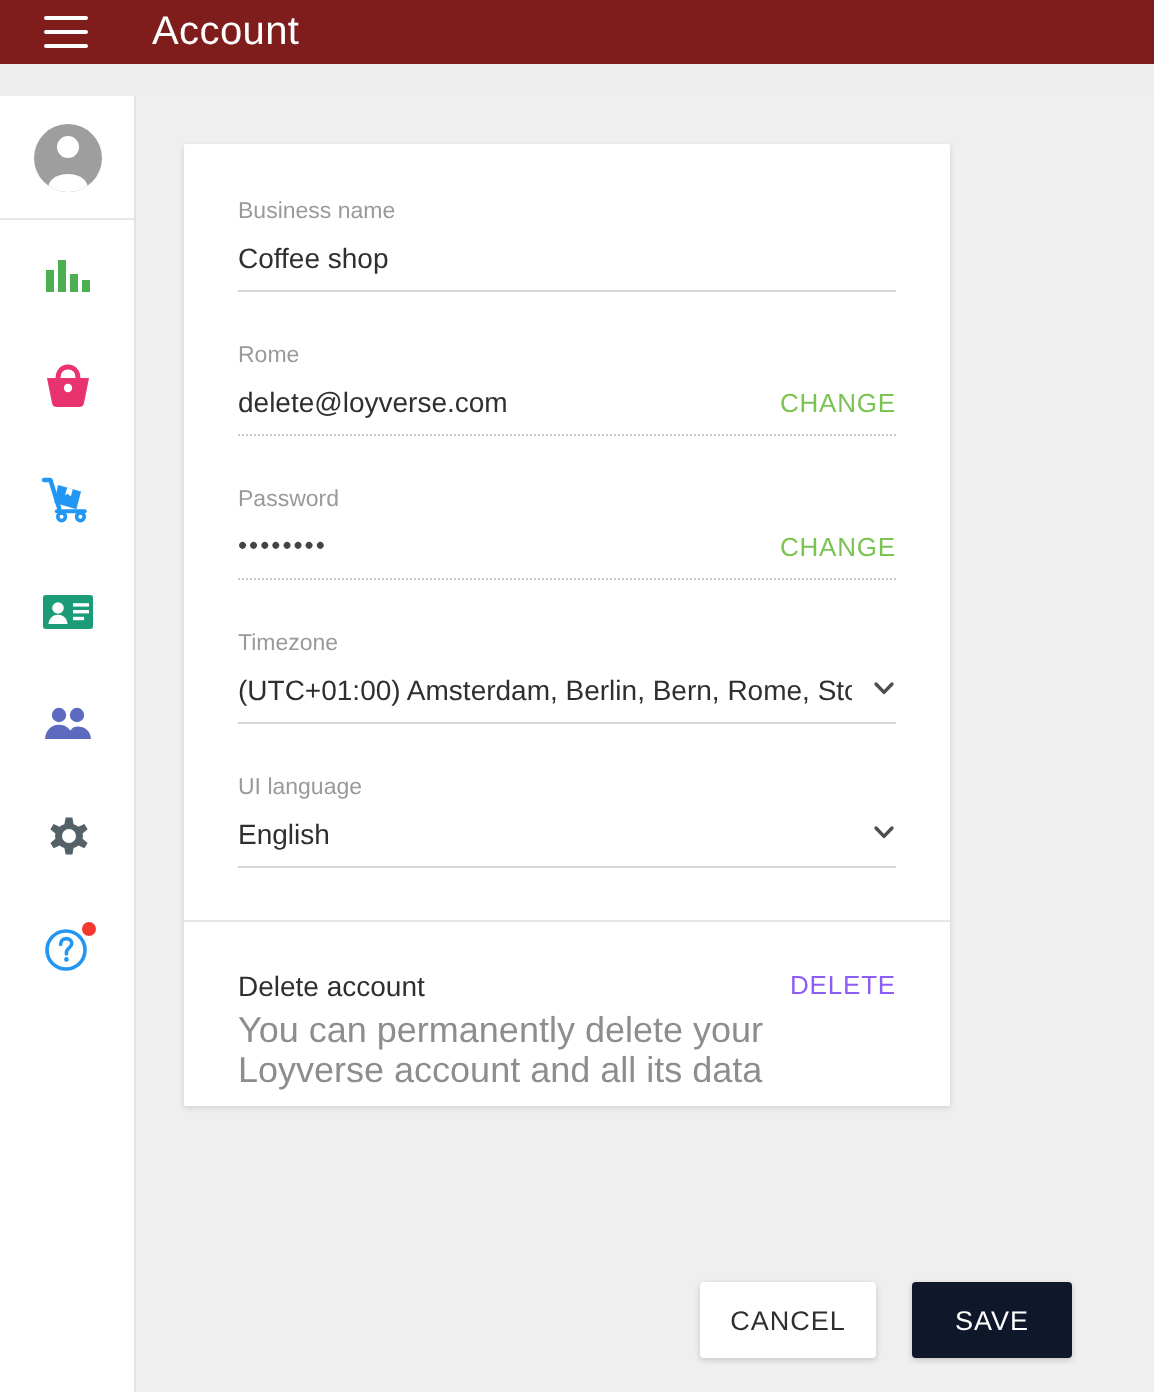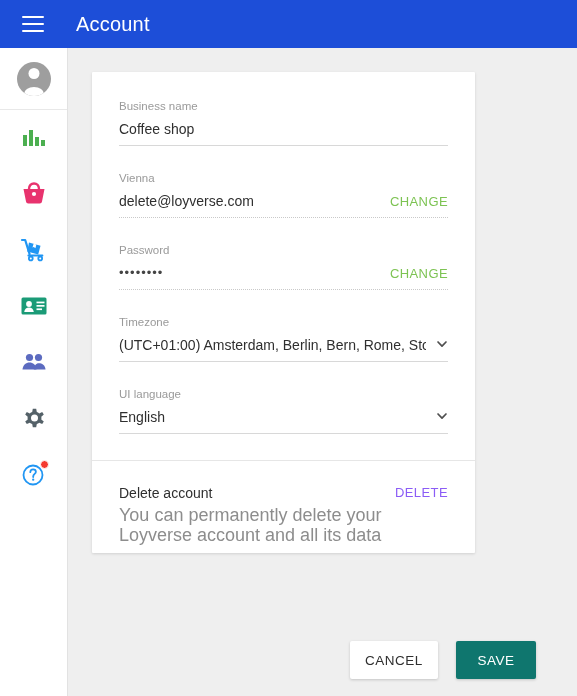--- a/index.html
+++ b/index.html
@@ -7,22 +7,22 @@
     width: 577px; height: 696px;
     font-family: "Liberation Sans", sans-serif;
     background: #eeeeee;
     overflow: hidden;
   }
   #app { position: relative; width: 577px; height: 696px; }
 
   
   .header {
     position: absolute; top: 0; left: 0;
-    width: 577px; height: 48px;
-    background: #1d4ed8;
+    width: 577px; height: 32px;
+    background: #7f1d1d;
     display: flex; align-items: center;
     z-index: 20;
   }
   .hamburger {
     width: 22px; height: 16px;
     margin-left: 22px;
     display: flex; flex-direction: column; justify-content: space-between;
     cursor: pointer;
   }
   .hamburger span { display: block; height: 2px; background: #ffffff; border-radius: 1px; }
@@ -172,21 +172,21 @@
     font-family: "Liberation Sans", sans-serif;
   }
   .btn-cancel {
     background: #ffffff;
     color: #2f2f2f;
     width: 88px;
     box-shadow: 0 1px 3px rgba(0,0,0,.18);
     margin-right: 18px;
   }
   .btn-save {
-    background: #0f766e;
+    background: #0f172a;
     color: #ffffff;
     width: 80px;
     box-shadow: 0 1px 3px rgba(0,0,0,.18);
   }
 </style>
 </head>
 <body>
 
 <div id="app">
 
@@ -275,21 +275,21 @@
       <div class="card-body">
 
         <div class="field">
           <div class="field-label">Business name</div>
           <div class="field-row underline-solid">
             <div class="field-value">Coffee shop</div>
           </div>
         </div>
 
         <div class="field">
-          <div class="field-label">Vienna</div>
+          <div class="field-label">Rome</div>
           <div class="field-row underline-dotted">
             <div class="field-value">delete@loyverse.com</div>
             <div class="link-action">CHANGE</div>
           </div>
         </div>
 
         <div class="field">
           <div class="field-label">Password</div>
           <div class="field-row underline-dotted">
             <div class="field-value dots">••••••••</div>

